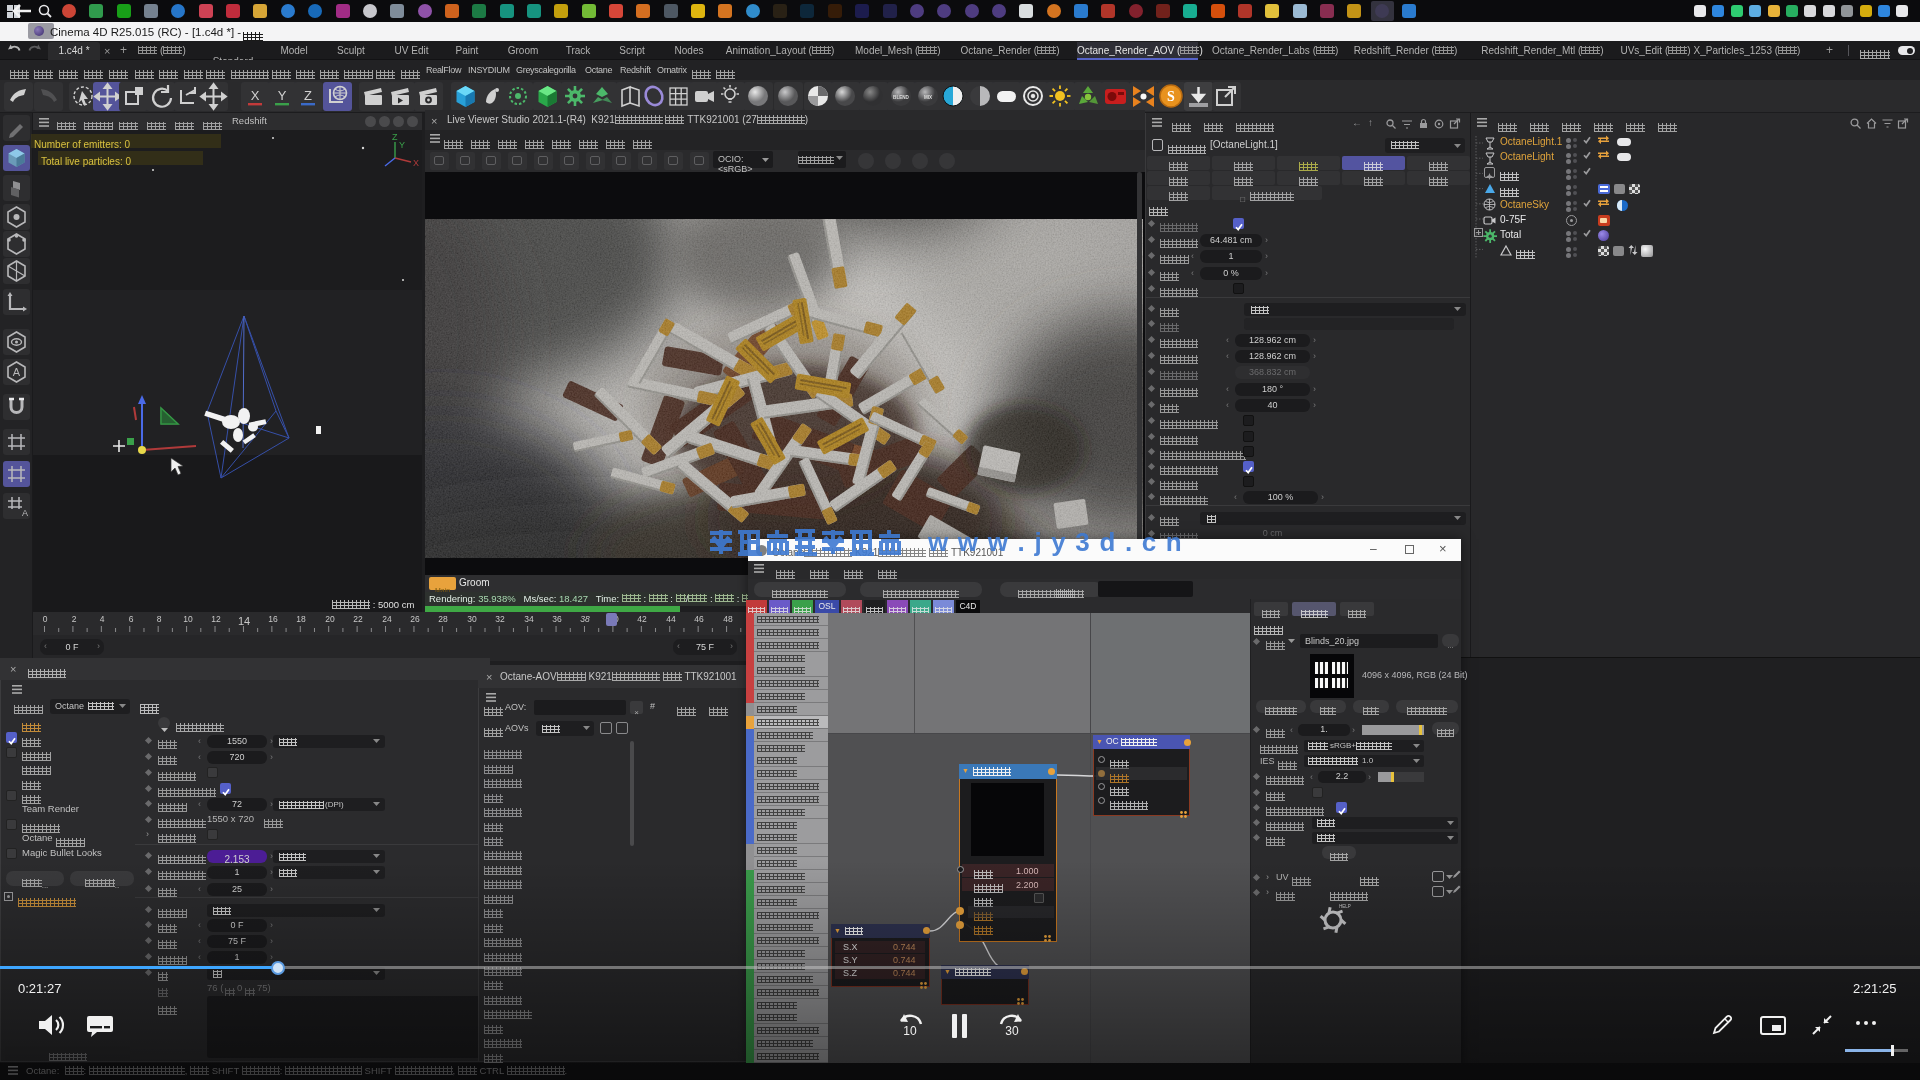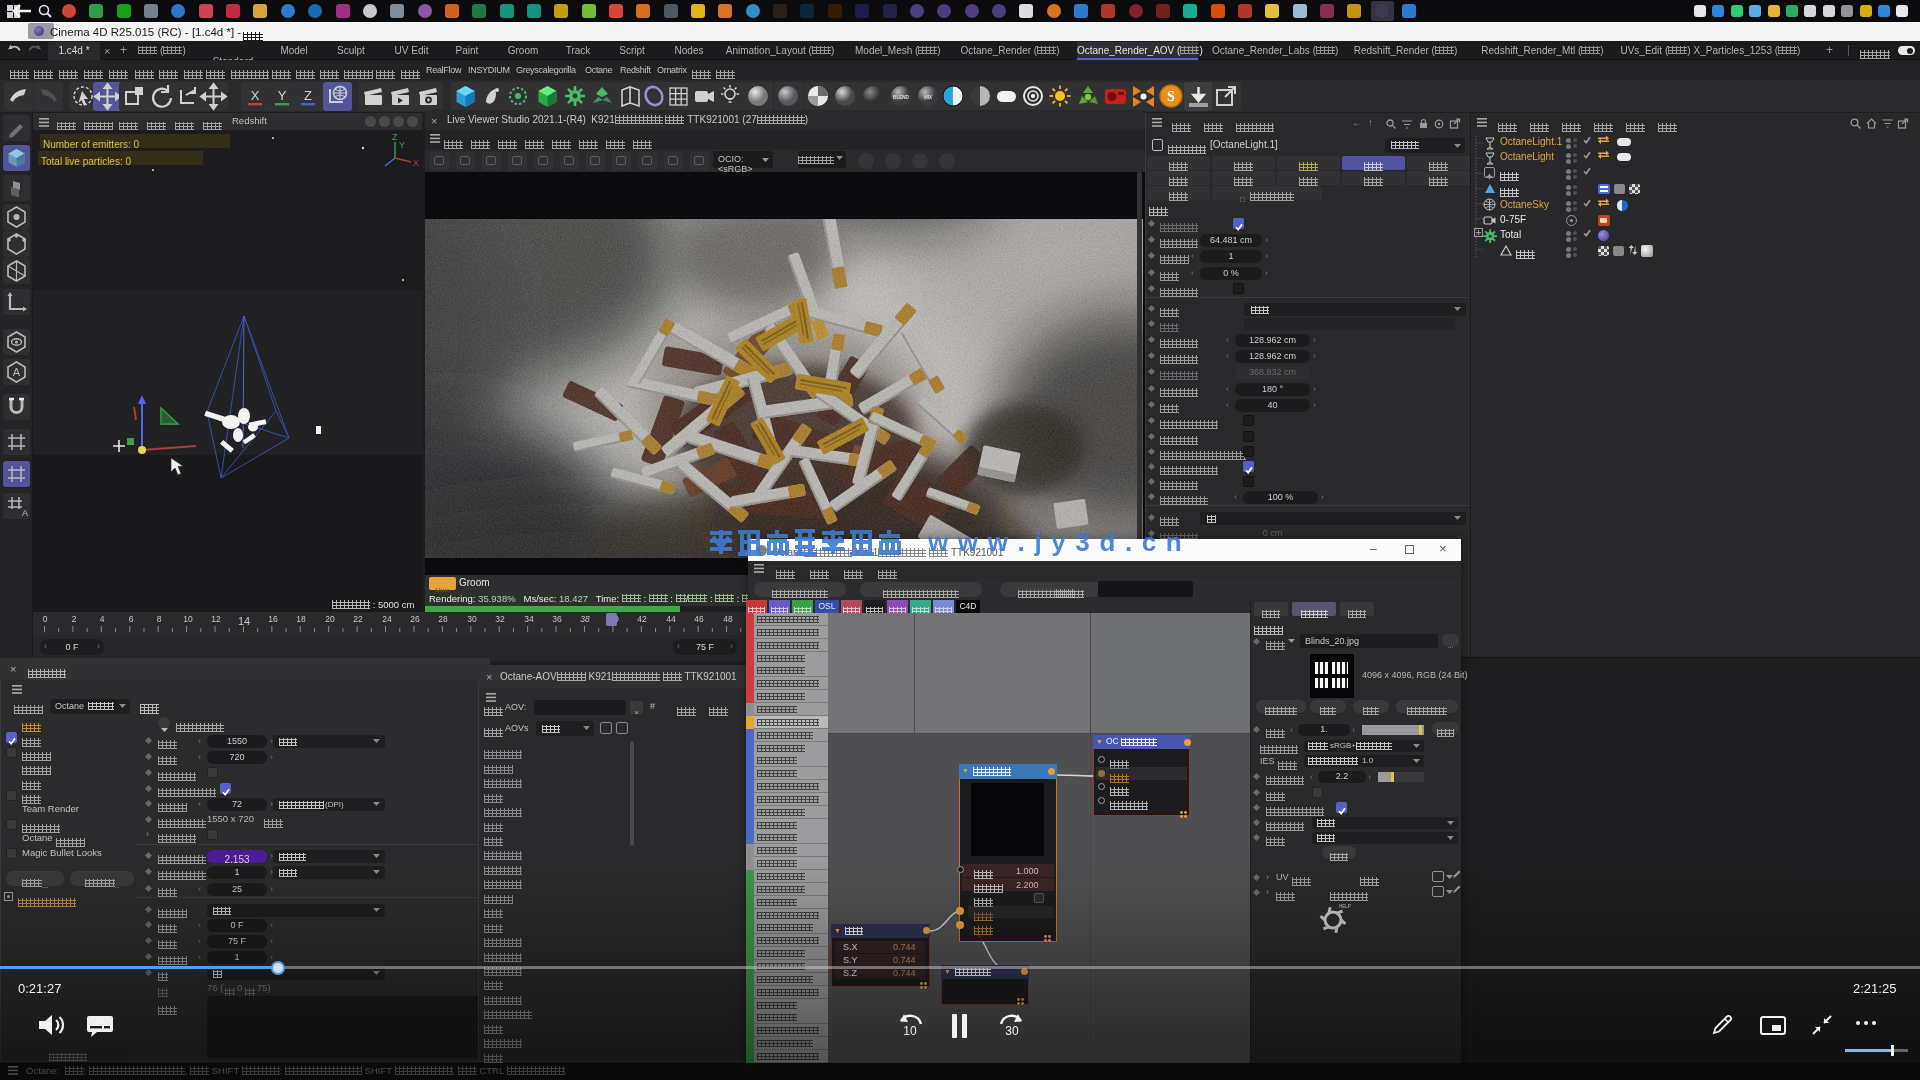--- a/index.html
+++ b/index.html
@@ -669,21 +669,21 @@
       </g>
 <g font-family="Liberation Sans" font-size="9">
 <line x1="362" y1="28" x2="362" y2="12" stroke="#3aa04a" stroke-width="1.4"></line>
 <line x1="362" y1="28" x2="378" y2="32" stroke="#b03a3a" stroke-width="1.4"></line>
 <line x1="362" y1="28" x2="352" y2="36" stroke="#4a6ae8" stroke-width="1.4"></line>
 <text x="359" y="10" fill="#3aa04a">Z</text>
         <text x="366" y="18" fill="#3aa04a">Y</text>
         <text x="380" y="36" fill="#b03a3a">X</text>
 </g>
     </svg>
-<div style="left:40px;top:134px;width:190px;height:14px;background:rgba(70,62,20,.55);"><span style="margin-left:3px;color:#d8c040;font-size:10px;">Number of emitters: 0</span></div>
+<div style="left:31px;top:134px;width:190px;height:14px;background:rgba(70,62,20,.55);"><span style="margin-left:3px;color:#d8c040;font-size:10px;">Number of emitters: 0</span></div>
 <div style="left:38px;top:151px;width:165px;height:14px;background:rgba(70,62,20,.55);"><span style="margin-left:3px;color:#d8c040;font-size:10px;">Total live particles: 0</span></div>
 <div style="left:332px;top:594px;width:90px;height:11px;"><span style="color:#e0e0e0;font-size:9.5px;"><i class="zh" style="width:38px;height:9px;background:repeating-linear-gradient(0deg,#e0e0e0 0 1px,transparent 1px 3px),repeating-linear-gradient(90deg,#e0e0e0 0 1px,transparent 1px 4px);opacity:0.8;border-radius:0px"></i> : 5000 cm</span></div>
 <div style="left:33px;top:612px;width:714px;height:23px;background:#2a2a2c;"></div>
 <div style="left:38px;top:615px;font-size:8.5px;color:#c8c8c8;white-space:nowrap;width:14px;text-align:center;">0</div>
     <div style="left:67px;top:615px;font-size:8.5px;color:#c8c8c8;white-space:nowrap;width:14px;text-align:center;">2</div>
     <div style="left:95px;top:615px;font-size:8.5px;color:#c8c8c8;white-space:nowrap;width:14px;text-align:center;">4</div>
     <div style="left:124px;top:615px;font-size:8.5px;color:#c8c8c8;white-space:nowrap;width:14px;text-align:center;">6</div>
     <div style="left:152px;top:615px;font-size:8.5px;color:#c8c8c8;white-space:nowrap;width:14px;text-align:center;">8</div>
     <div style="left:181px;top:615px;font-size:8.5px;color:#c8c8c8;white-space:nowrap;width:14px;text-align:center;">10</div>
     <div style="left:209px;top:615px;font-size:8.5px;color:#c8c8c8;white-space:nowrap;width:14px;text-align:center;">12</div>

